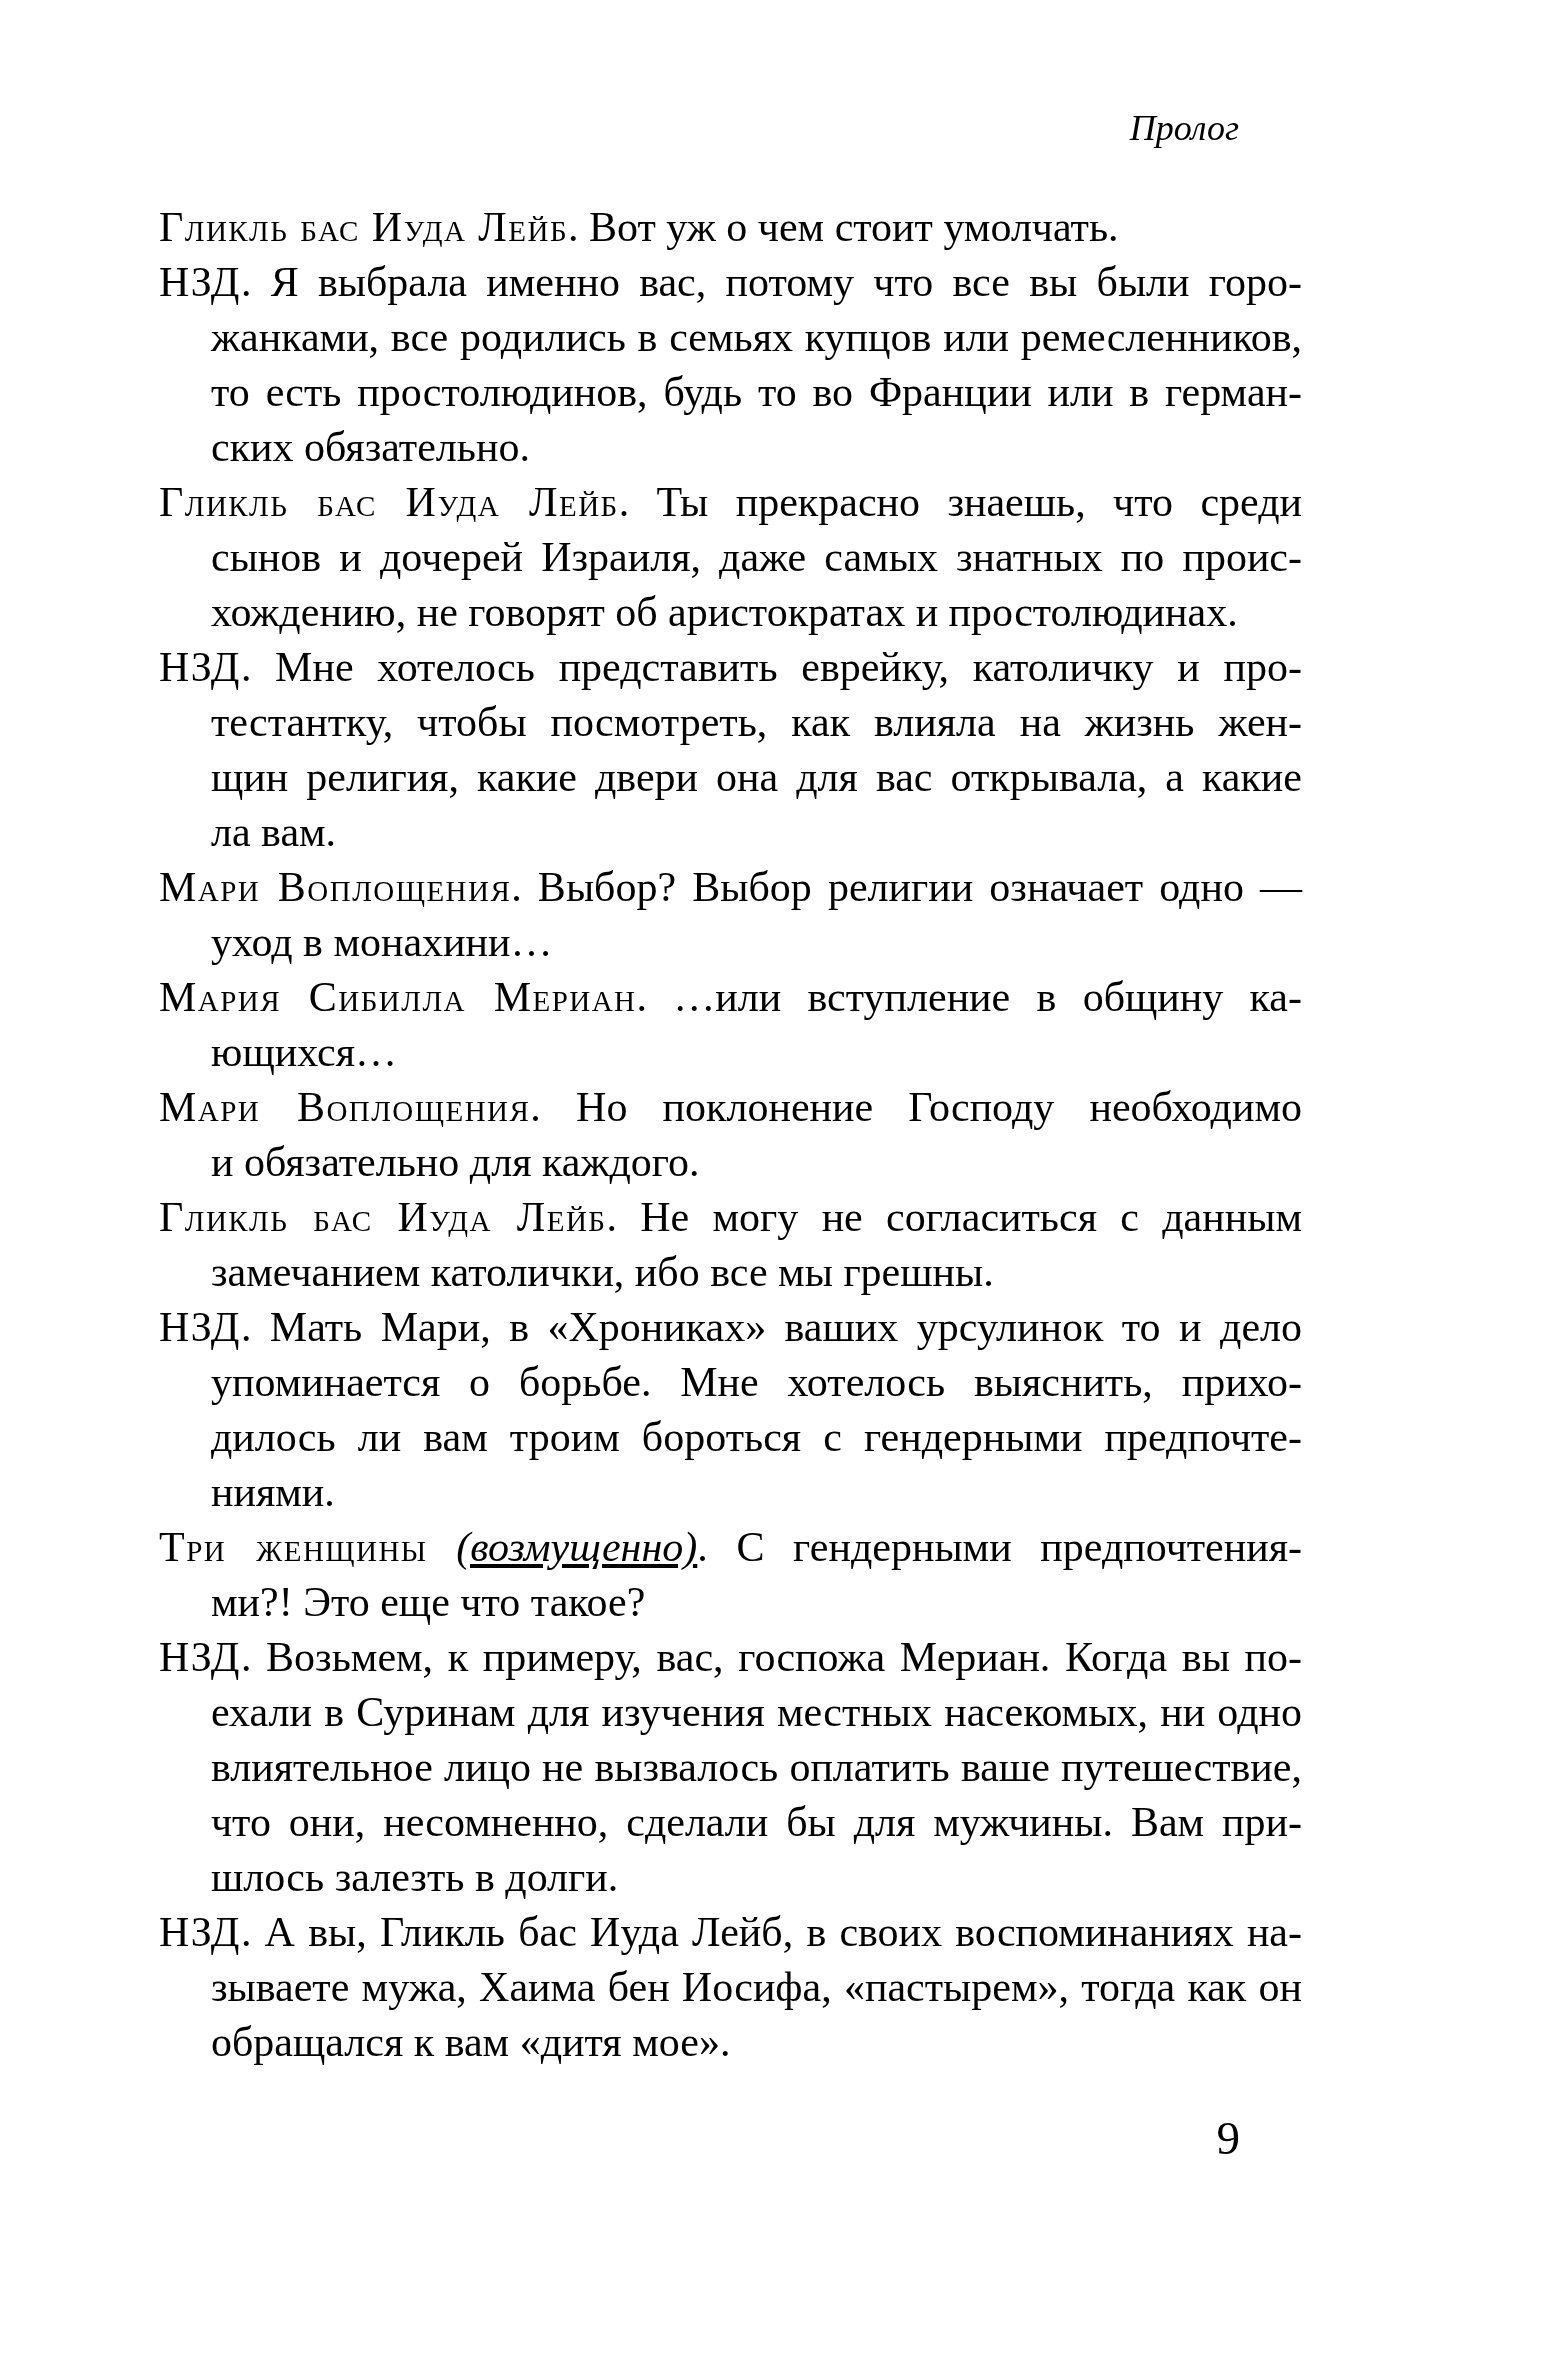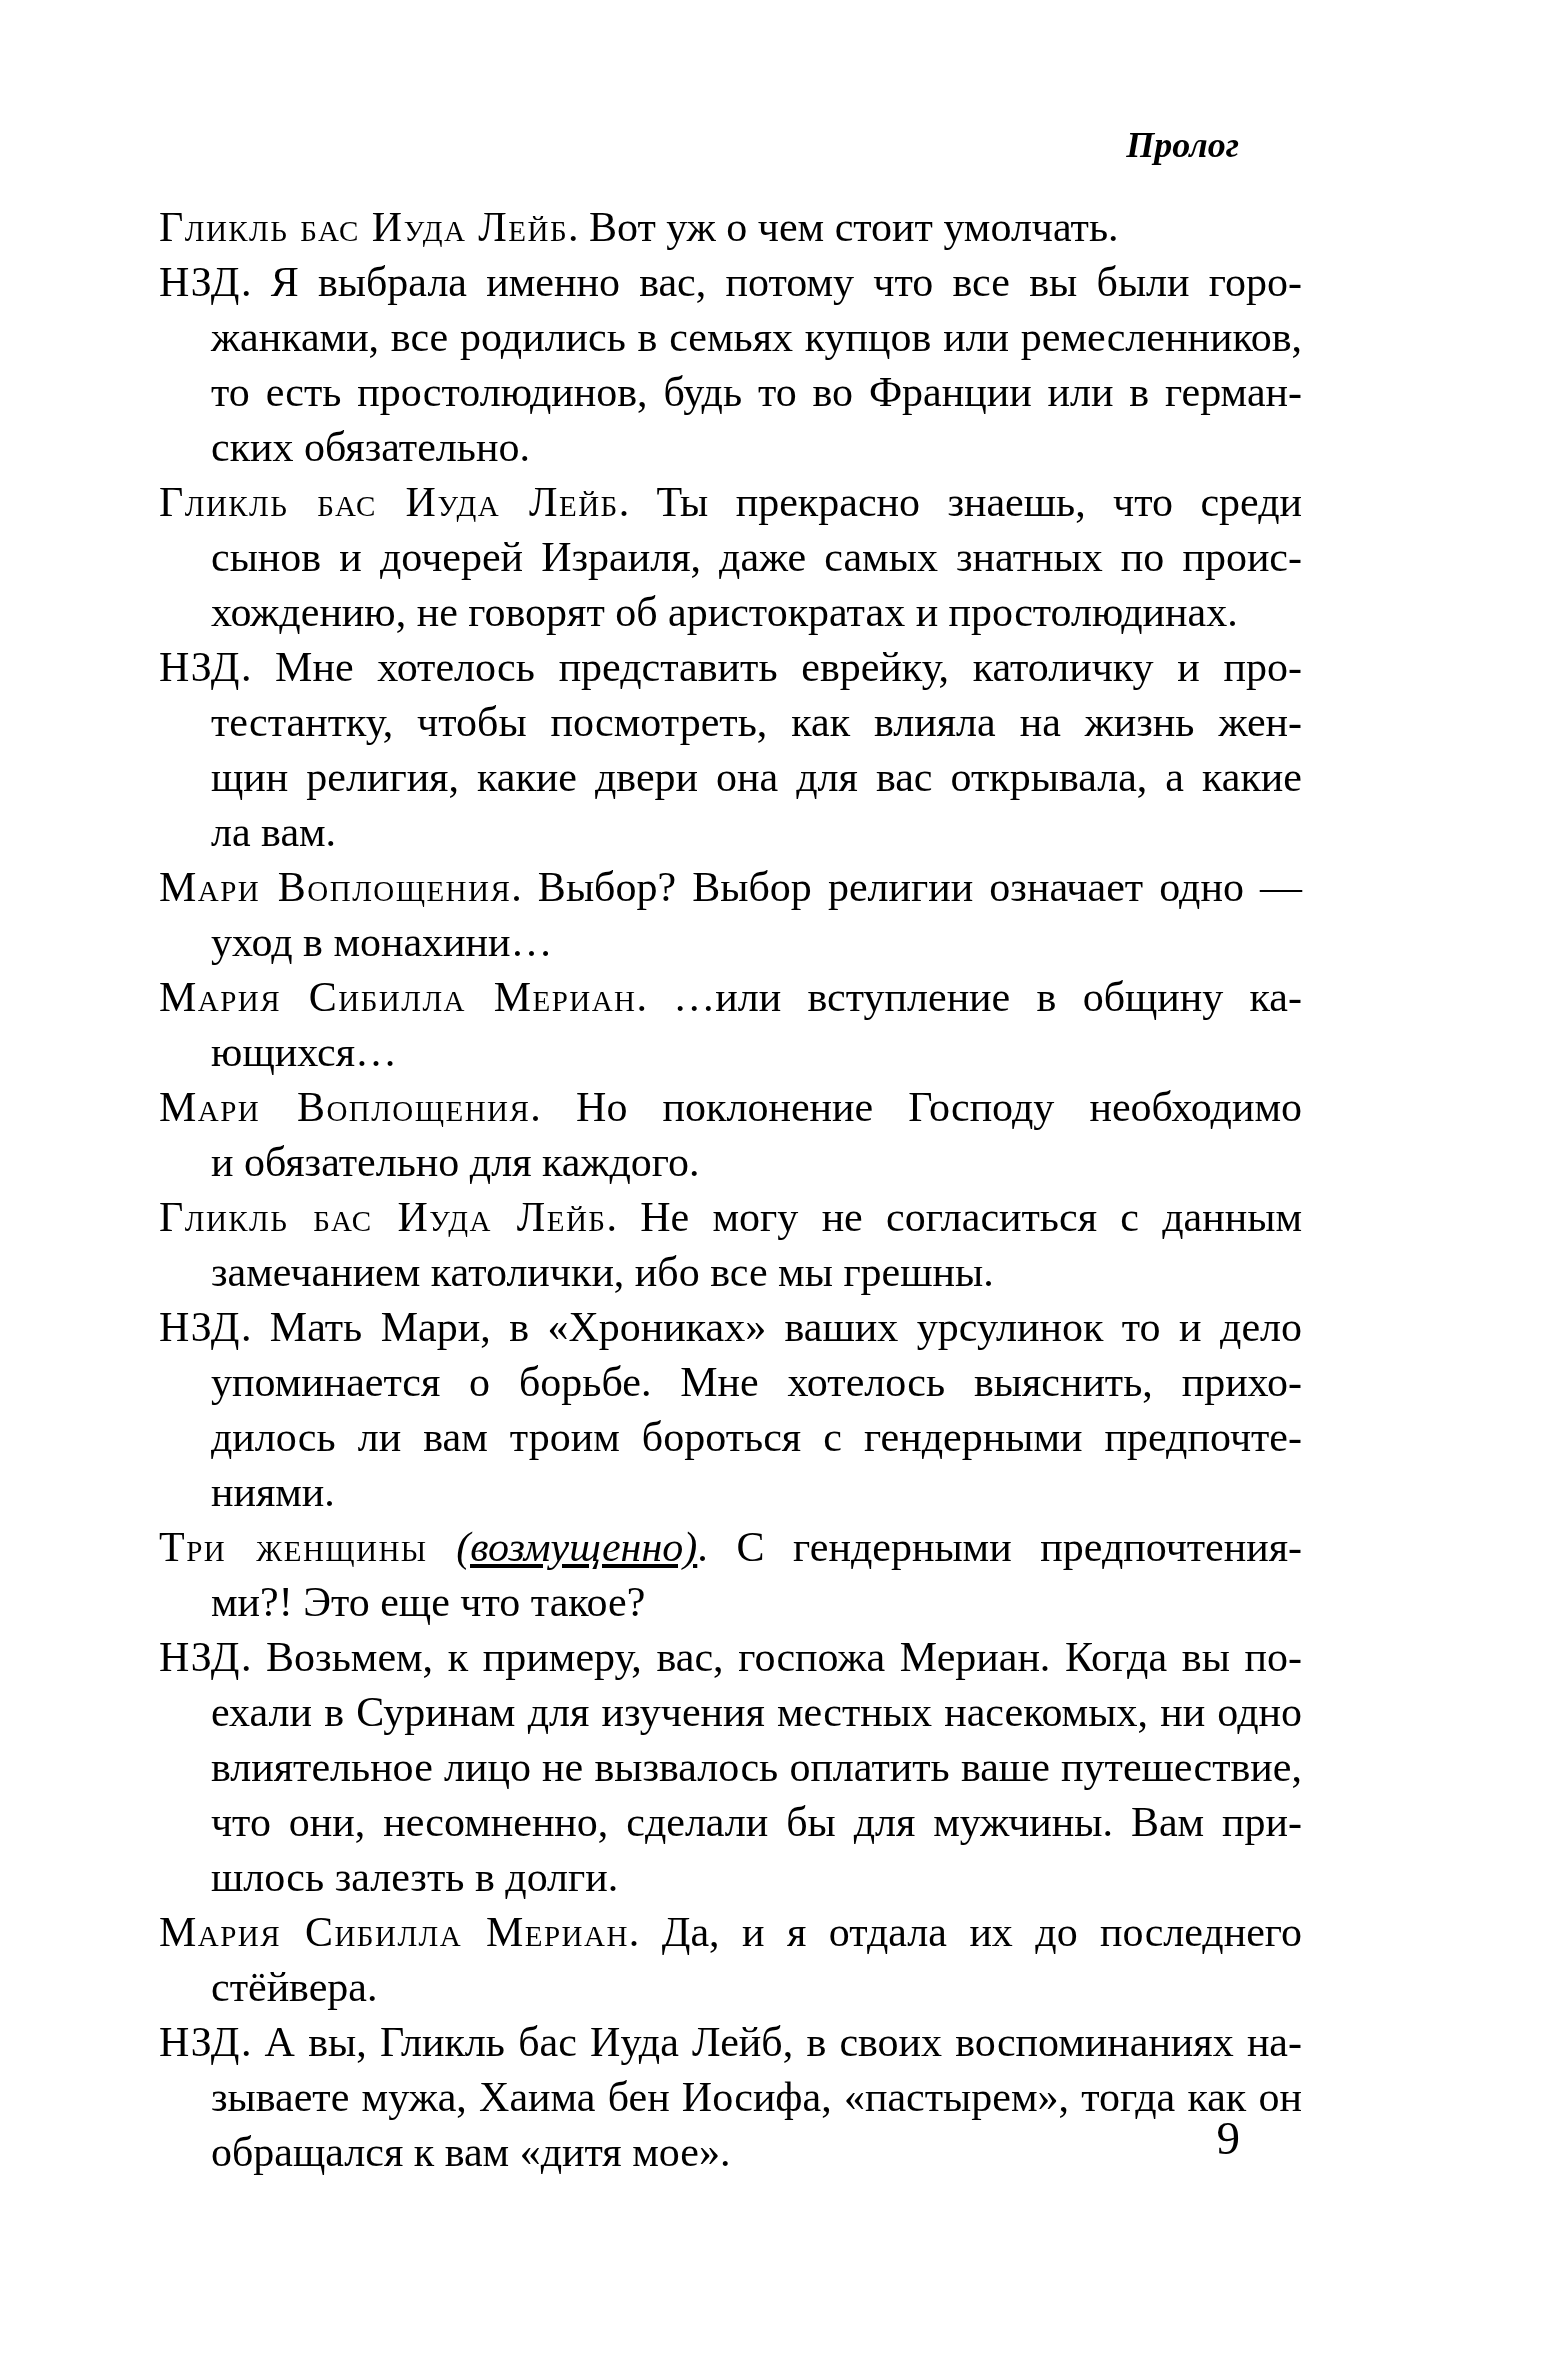--- a/index.html
+++ b/index.html
@@ -11,27 +11,26 @@
     position: relative;
     width: 1550px;
     height: 2379px;
     background: #ffffff;
     color: #000000;
     font-family: "Liberation Serif", "DejaVu Serif", serif;
     overflow: hidden;
   }
   .running-head {
     position: absolute;
-    top: 126px;
+    top: 109px;
     right: 311px;
     font-style: italic;
     font-size: 36px;
     line-height: 39px;
     color: #000000;
-    font-weight: bold;
   }
   .text-block {
     position: absolute;
     top: 200px;
     left: 159px;
     width: 1143px;
     font-size: 42px;
     line-height: 55px;
   }
   .entry { margin: 0; padding: 0; }
@@ -113,24 +112,20 @@
         <div class="line cont last">ми?! Это еще что такое?</div>
       </div>
       <div class="entry">
         <div class="line"><span class="speaker">НЗД</span>. Возьмем, к примеру, вас, госпожа Мериан. Когда вы по-</div>
         <div class="line cont">ехали в Суринам для изучения местных насекомых, ни одно</div>
         <div class="line cont">влиятельное лицо не вызвалось оплатить ваше путешествие,</div>
         <div class="line cont">что они, несомненно, сделали бы для мужчины. Вам при-</div>
         <div class="line cont last">шлось залезть в долги.</div>
       </div>
       <div class="entry">
-        <div class="line"><span class="speaker">Мария Сибилла Мериан</span>. Да, и я отдала их до последнего</div>
-        <div class="line cont last">стёйвера.</div>
-      </div>
-      <div class="entry">
         <div class="line"><span class="speaker">НЗД</span>. А вы, Гликль бас Иуда Лейб, в своих воспоминаниях на-</div>
         <div class="line cont">зываете мужа, Хаима бен Иосифа, «пастырем», тогда как он</div>
         <div class="line cont last">обращался к вам «дитя мое».</div>
       </div>
     </div>
 
   <div class="page-number">9</div>
 </div>
 
 

